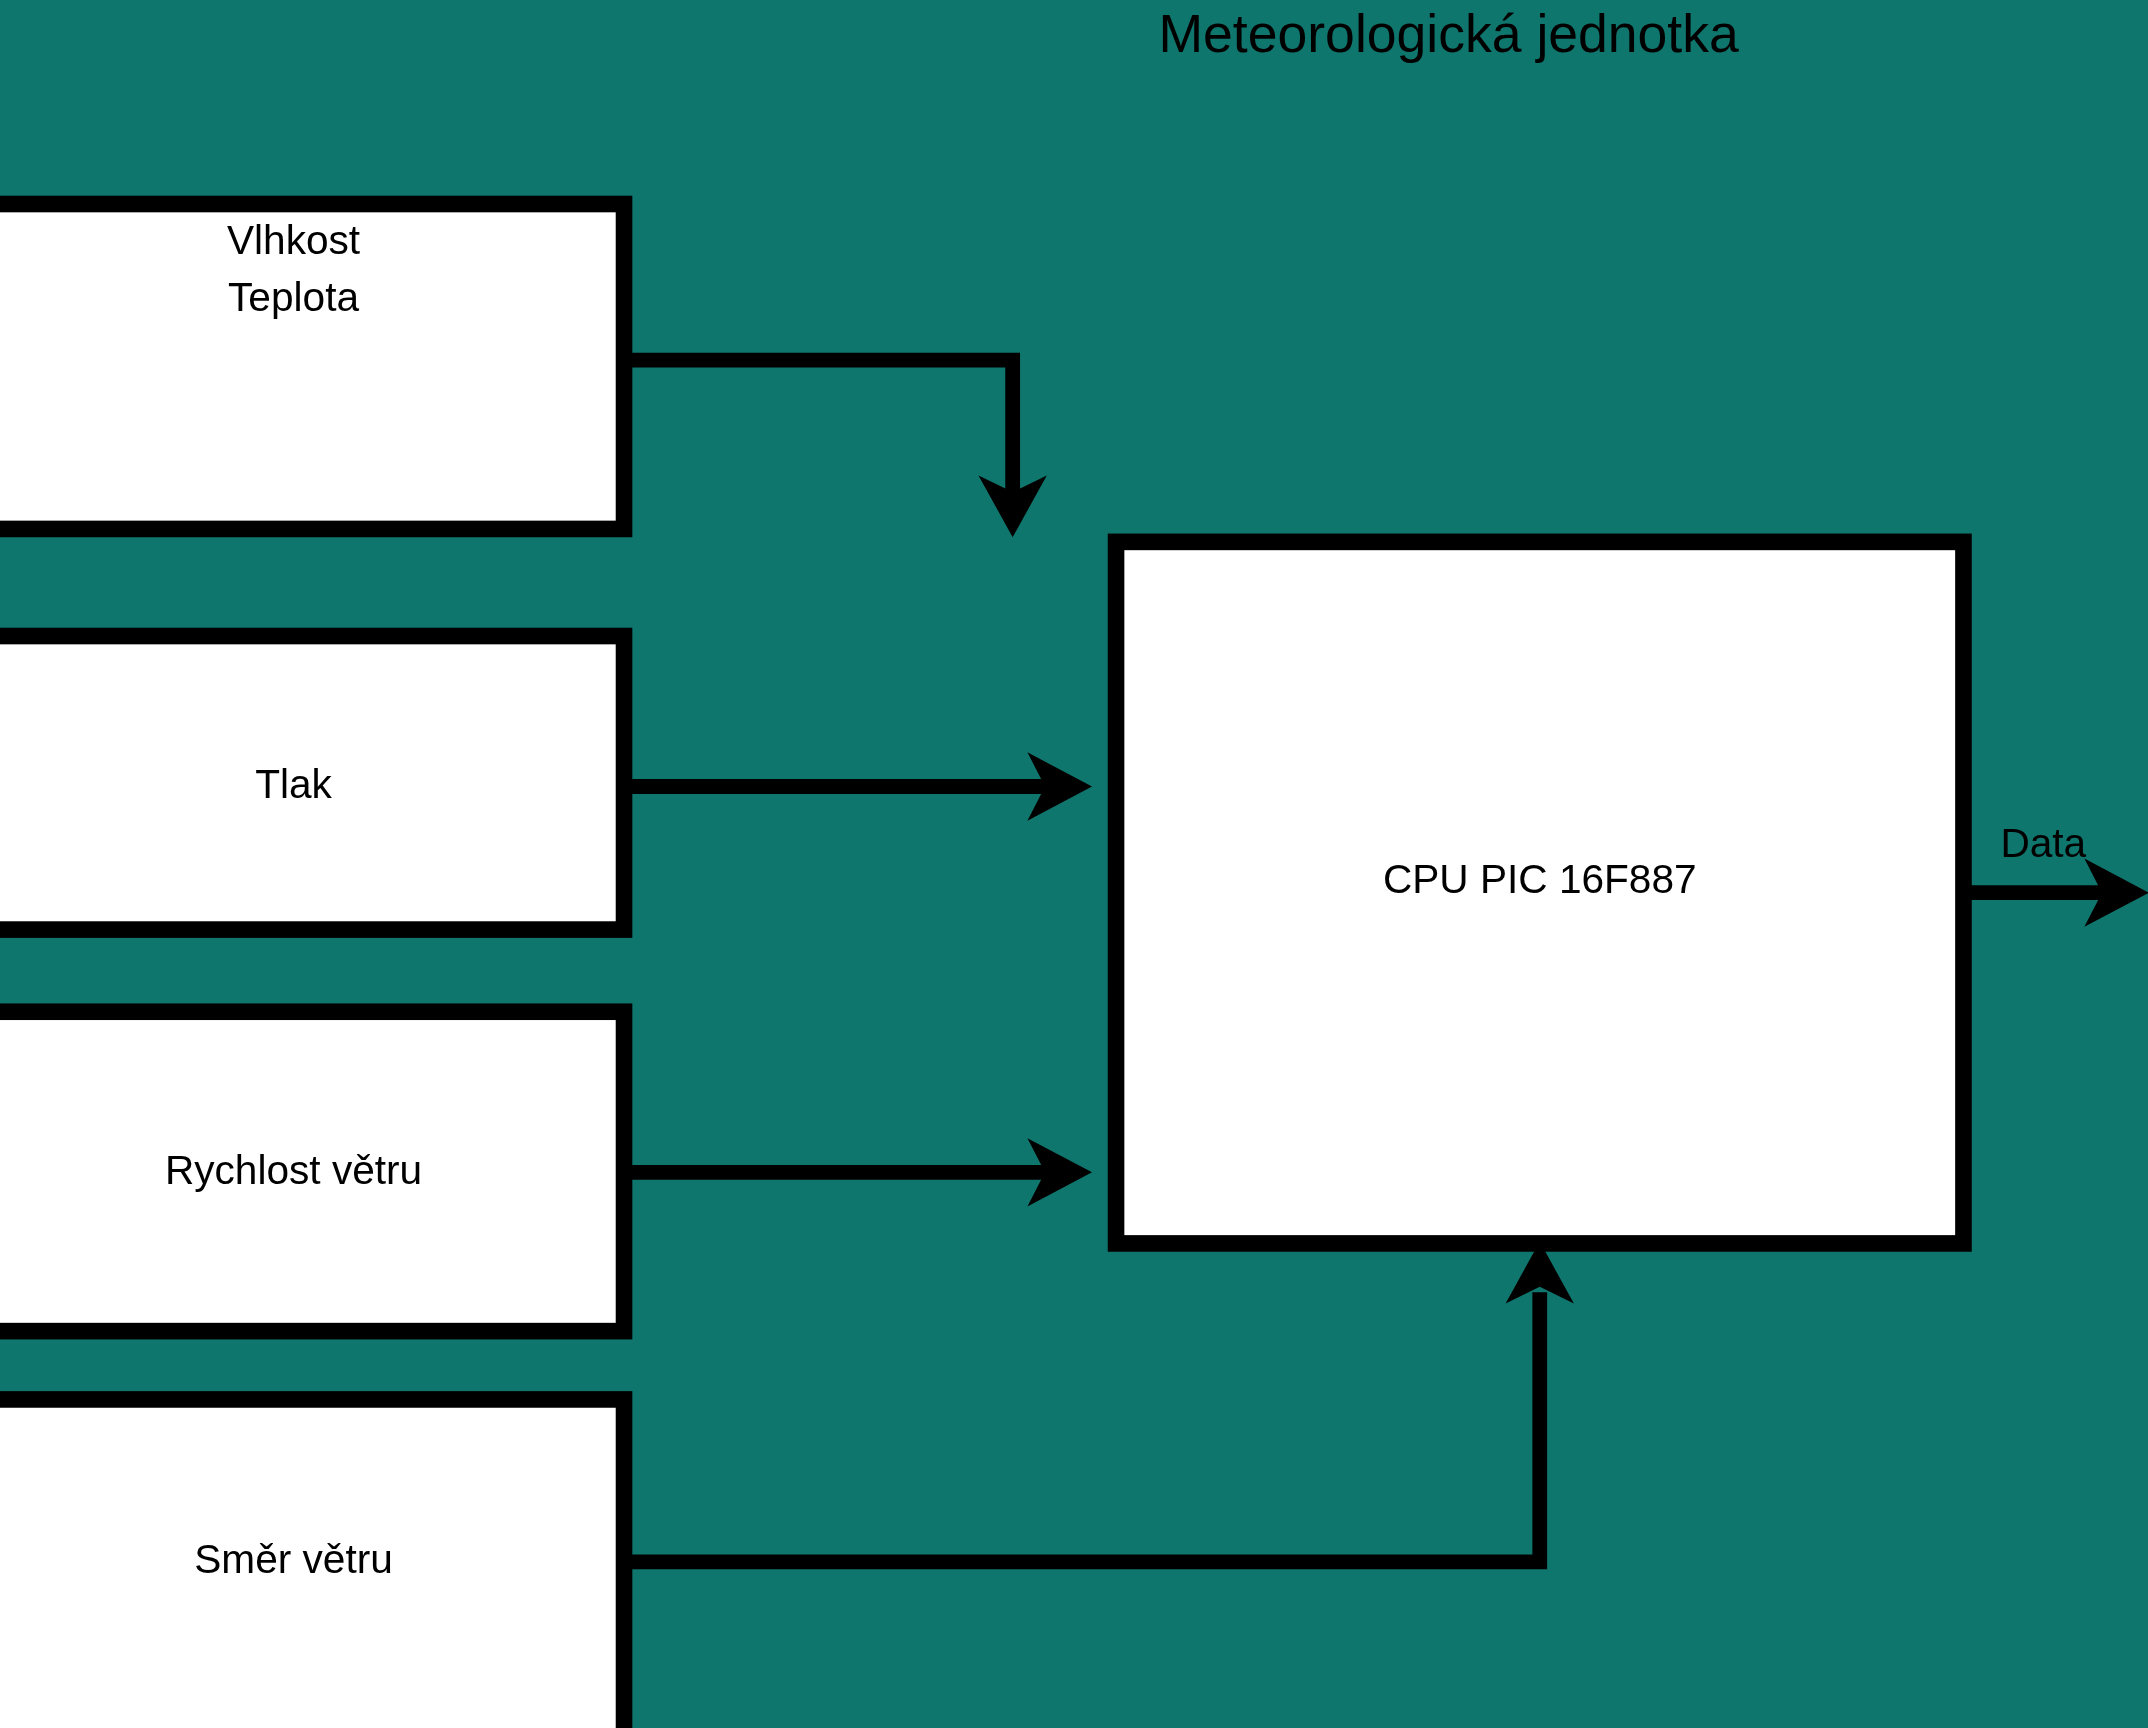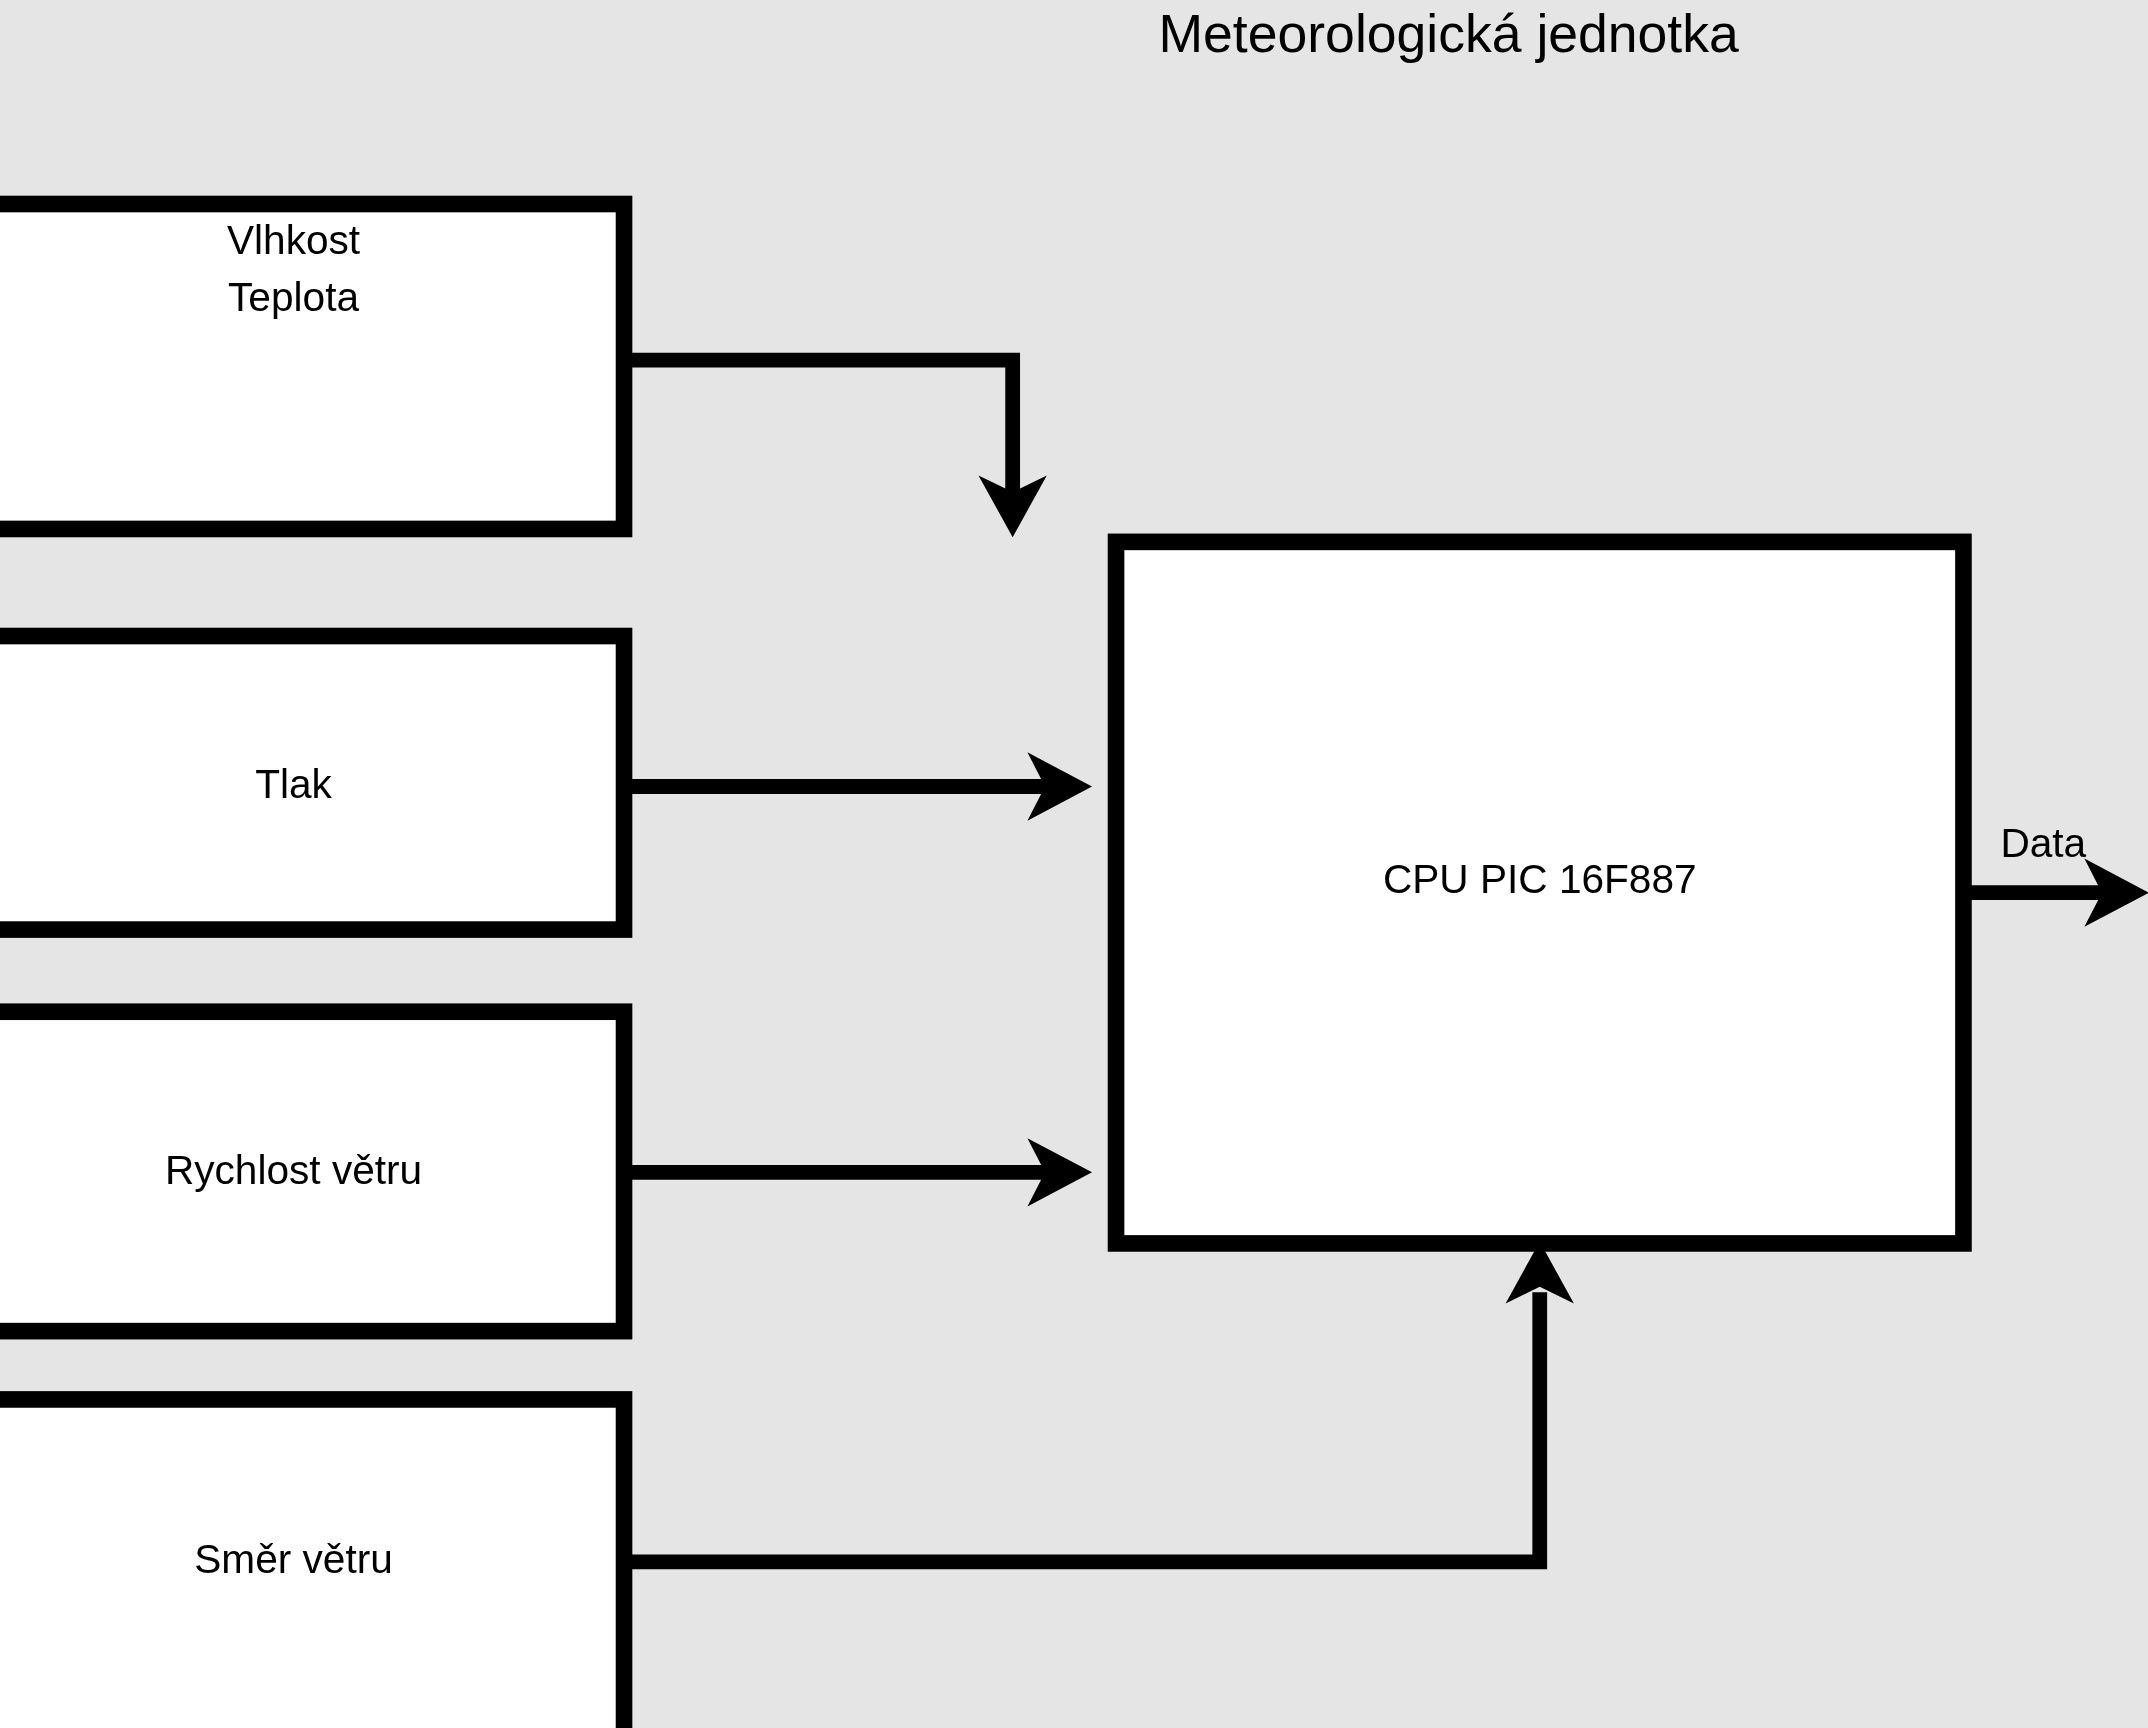--- a/index.html
+++ b/index.html
@@ -7,21 +7,21 @@
     padding: 0;
     background: #ffffff;
   }
   body {
     font-family: "Liberation Sans", sans-serif;
   }
   #page {
     position: relative;
     width: 2149px;
     height: 1729px;
-    background: #e5e5e5;
+    background: #0f766e;
     overflow: hidden;
   }
   #diagram-svg {
     position: absolute;
     top: 0;
     left: 0;
     width: 2149px;
     height: 1729px;
     display: block;
   }

